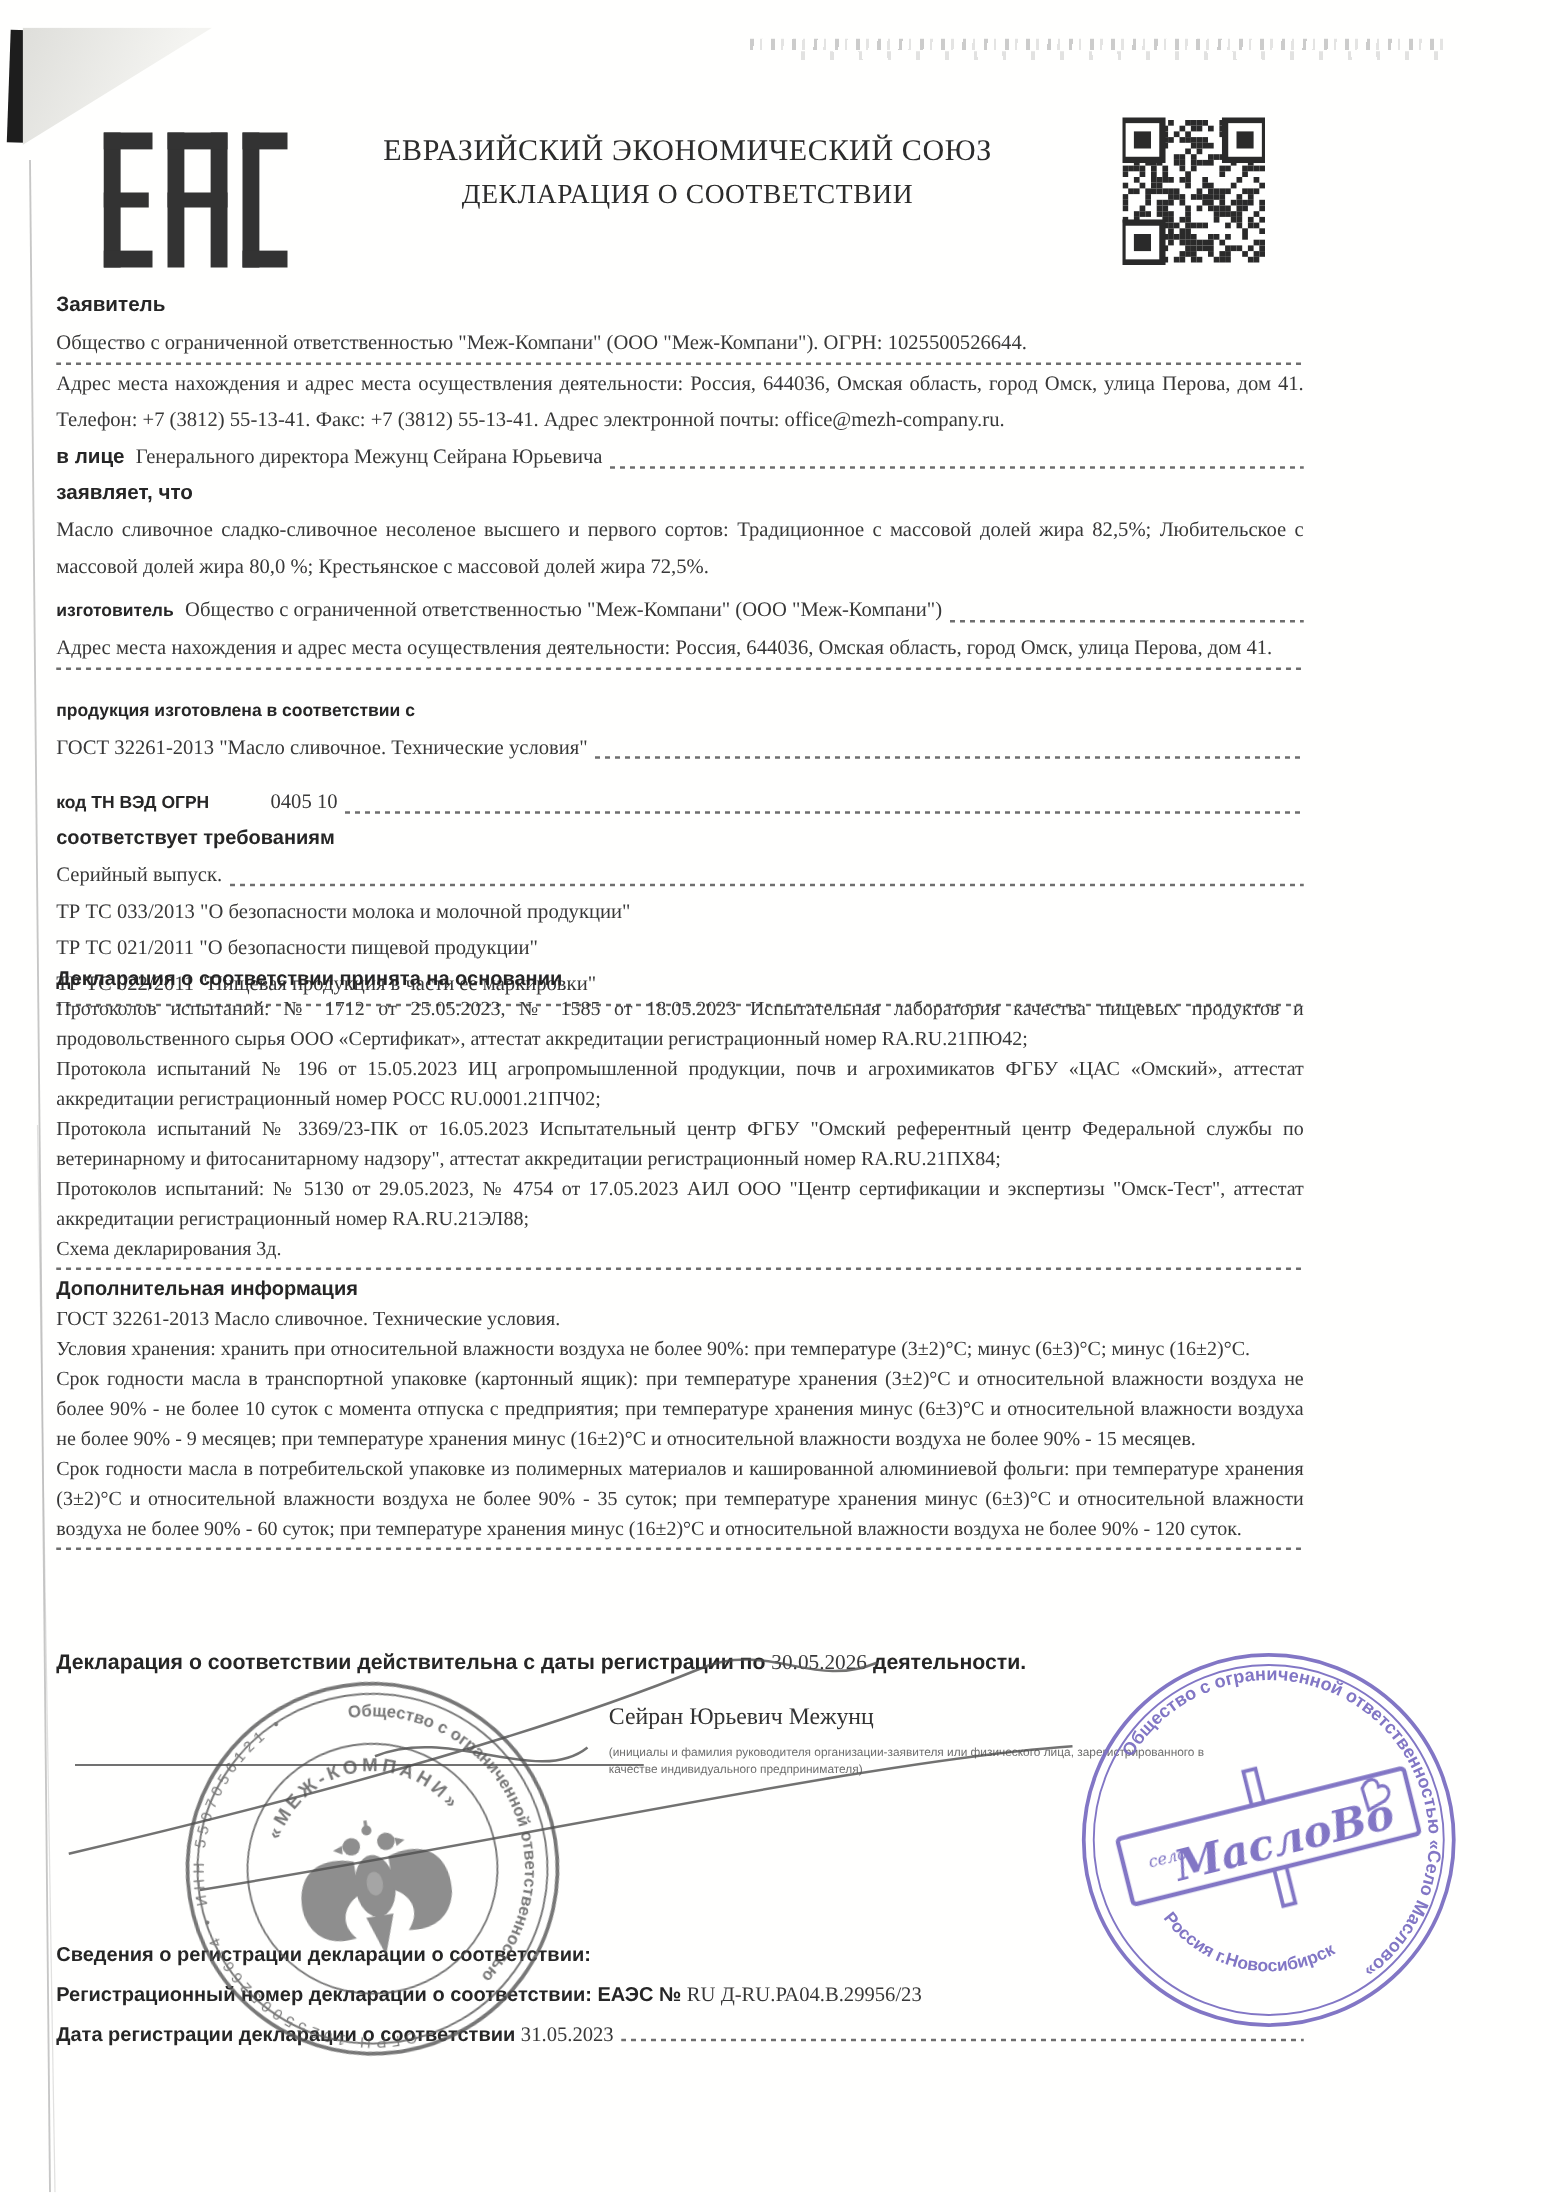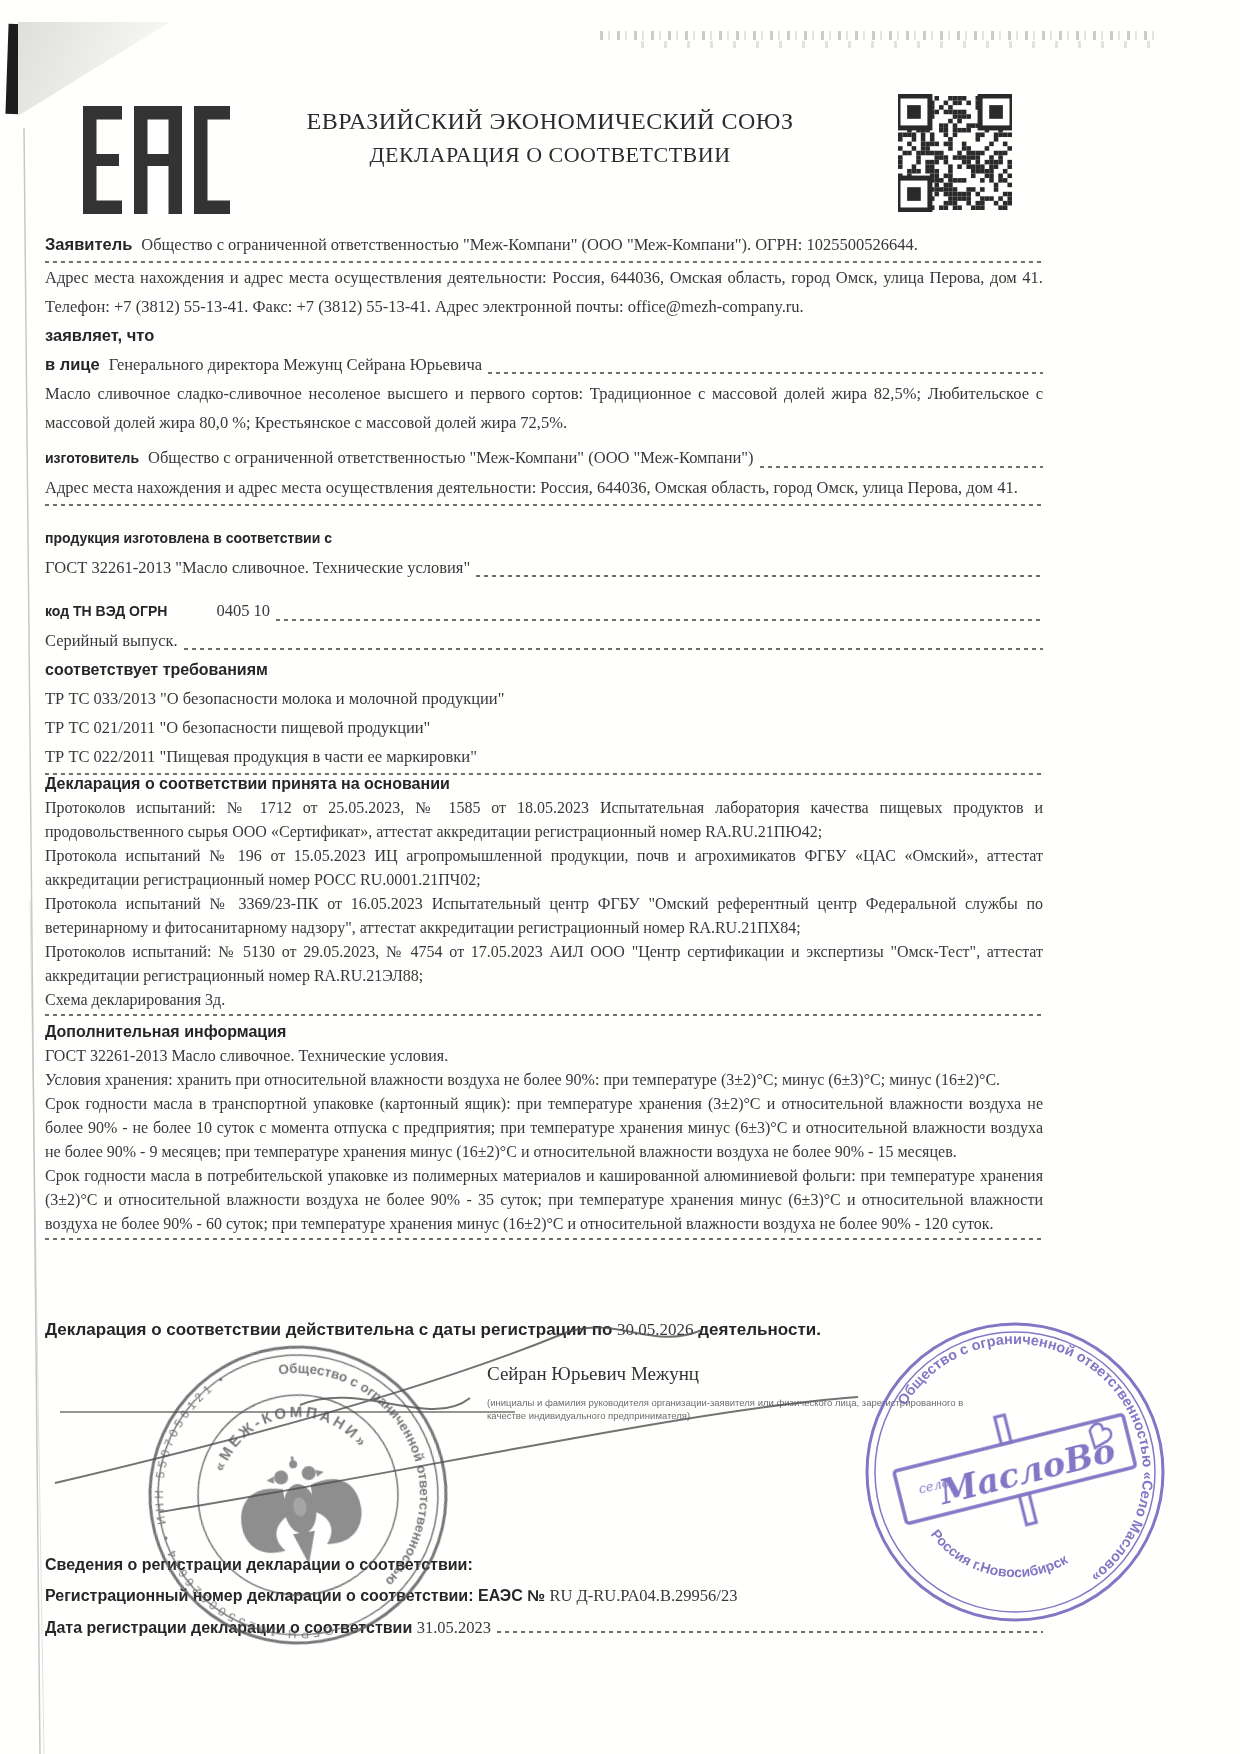--- a/index.html
+++ b/index.html
@@ -29,21 +29,21 @@
   .row{display:flex;align-items:baseline;}
   .lbl{font-family:"Liberation Sans",sans-serif;font-weight:bold;color:#262626;font-size:16.5px;margin-right:9px;white-space:nowrap;}
   .lbl.sm{font-size:14px;text-align:right;}
   .hlbl{font-family:"Liberation Sans",sans-serif;font-weight:bold;color:#262626;font-size:16px;}
   .val{white-space:nowrap;}
   .dashfill{flex:1 1 auto;height:2px;align-self:flex-end;margin:0 0 5px 6px;
     background:repeating-linear-gradient(90deg,#6e6e6e 0 4px,transparent 4px 8px);}
   .dashrule{height:2px;margin:2px 0 4px 0;
     background:repeating-linear-gradient(90deg,#6e6e6e 0 4px,transparent 4px 8px);}
   .u-dash{background:repeating-linear-gradient(90deg,#6e6e6e 0 4px,transparent 4px 8px);
-          background-size:100% 2px;background-position:0 100%;background-repeat:no-repeat;padding-bottom:4px;}
+          background-size:100% 2px;background-position:0 100%;background-repeat:no-repeat;padding-bottom:4px;flex-direction:column;}
   p.j{margin:0;text-align:justify;}
   .gap6{height:6px;}.gap14{height:14px;}
   .spacer40{display:inline-block;width:40px;}
   
   .validity{position:absolute;left:45px;top:1320px;width:998px;
             font-family:"Liberation Sans",sans-serif;font-weight:bold;font-size:17px;color:#262626;}
   .validity .date{font-family:"Liberation Serif",serif;font-weight:normal;color:#383838;}
   .sig-name{position:absolute;left:487px;top:1363px;font-size:19px;color:#333;}
   .sig-cap{position:absolute;left:487px;top:1396px;width:500px;font-family:"Liberation Sans",sans-serif;
            font-size:9.5px;line-height:1.4;color:#6d6d6d;}
@@ -329,26 +329,26 @@
       <rect x="2" y="20" width="3" height="3" fill="#2a2a2a"></rect>
     </svg>
 
   <div class="blk fields">
     <div class="row u-dash">
       <span class="lbl">Заявитель</span>
       <span>Общество с ограниченной ответственностью "Меж-Компани" (ООО "Меж-Компани").  ОГРН: 1025500526644.</span>
     </div>
     <p class="j">Адрес места нахождения и адрес места осуществления деятельности: Россия, 644036, Омская область, город Омск, улица Перова, дом 41. Телефон: +7 (3812) 55-13-41. Факс: +7 (3812) 55-13-41. Адрес электронной почты: office@mezh-company.ru.</p>
     <div class="row">
-      <span class="lbl">заявляет, что</span>
-    </div>
-    <div class="row">
       <span class="lbl">в лице</span>
       <span>Генерального директора Межунц Сейрана Юрьевича</span>
       <span class="dashfill"></span>
+    </div>
+    <div class="row">
+      <span class="lbl">заявляет, что</span>
     </div>
     <p class="j">Масло сливочное сладко-сливочное несоленое высшего и первого сортов: Традиционное с массовой долей жира 82,5%; Любительское с массовой долей жира 80,0 %; Крестьянское с массовой долей жира 72,5%.</p>
     <div class="gap6"></div>
     <div class="row">
       <span class="lbl sm">изготовитель</span>
       <span>Общество с ограниченной ответственностью "Меж-Компани" (ООО "Меж-Компани")</span>
       <span class="dashfill"></span>
     </div>
     <p class="j">Адрес места нахождения и адрес места осуществления деятельности: Россия, 644036, Омская область, город Омск, улица Перова, дом 41.</p>
     <div class="dashrule"></div>
@@ -361,25 +361,25 @@
       <span class="dashfill"></span>
     </div>
     <div class="gap14"></div>
     <div class="row">
       <span class="lbl sm">код ТН ВЭД ОГРН</span>
       <span class="spacer40"></span>
       <span>0405 10</span>
       <span class="dashfill"></span>
     </div>
     <div class="row">
+      <span class="hlbl">соответствует требованиям</span>
+    </div>
+    <div class="row">
       <span>Серийный выпуск.</span>
       <span class="dashfill"></span>
-    </div>
-    <div class="row">
-      <span class="hlbl">соответствует требованиям</span>
     </div>
     <div>ТР ТС 033/2013 "О безопасности молока и молочной продукции"</div>
     <div>ТР ТС 021/2011 "О безопасности пищевой продукции"</div>
     <div class="u-dash">ТР ТС 022/2011 "Пищевая продукция в части ее маркировки"</div>
   </div>
 
   <div class="blk dense">
     <div class="hlbl">Декларация о соответствии принята на основании</div>
     <p class="j">Протоколов испытаний: № 1712 от 25.05.2023, № 1585 от 18.05.2023 Испытательная лаборатория качества пищевых продуктов и продовольственного сырья ООО «Сертификат», аттестат аккредитации регистрационный номер RA.RU.21ПЮ42;</p>
     <p class="j">Протокола испытаний № 196 от 15.05.2023 ИЦ агропромышленной продукции, почв и агрохимикатов ФГБУ «ЦАС «Омский», аттестат аккредитации регистрационный номер РОСС RU.0001.21ПЧ02;</p>

